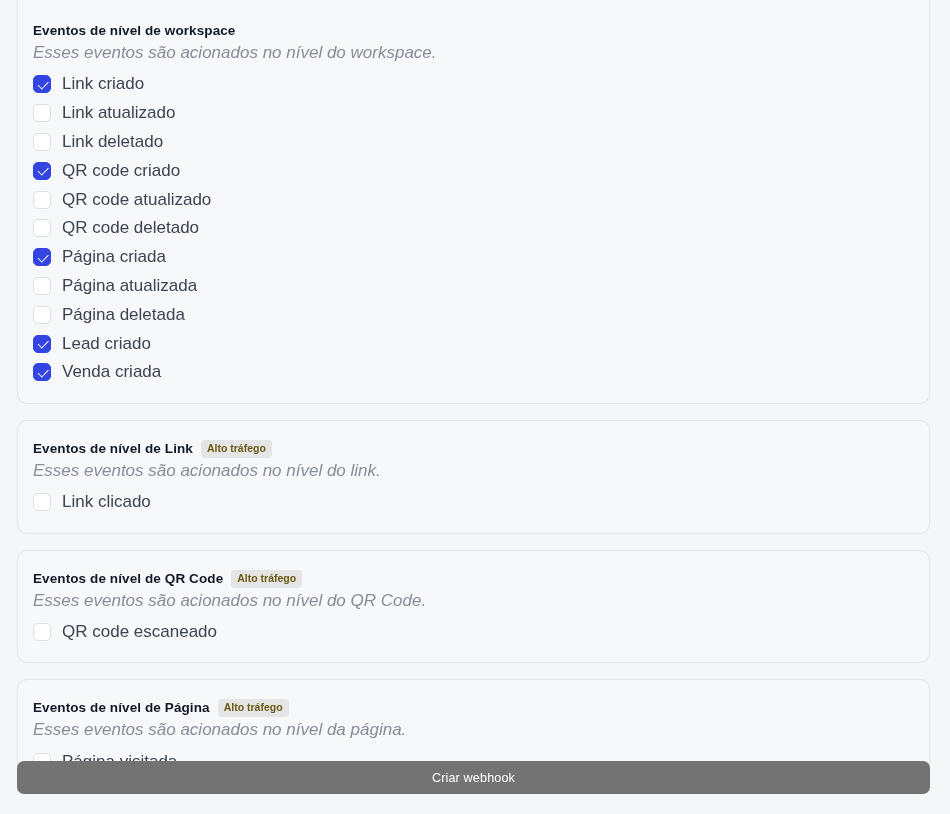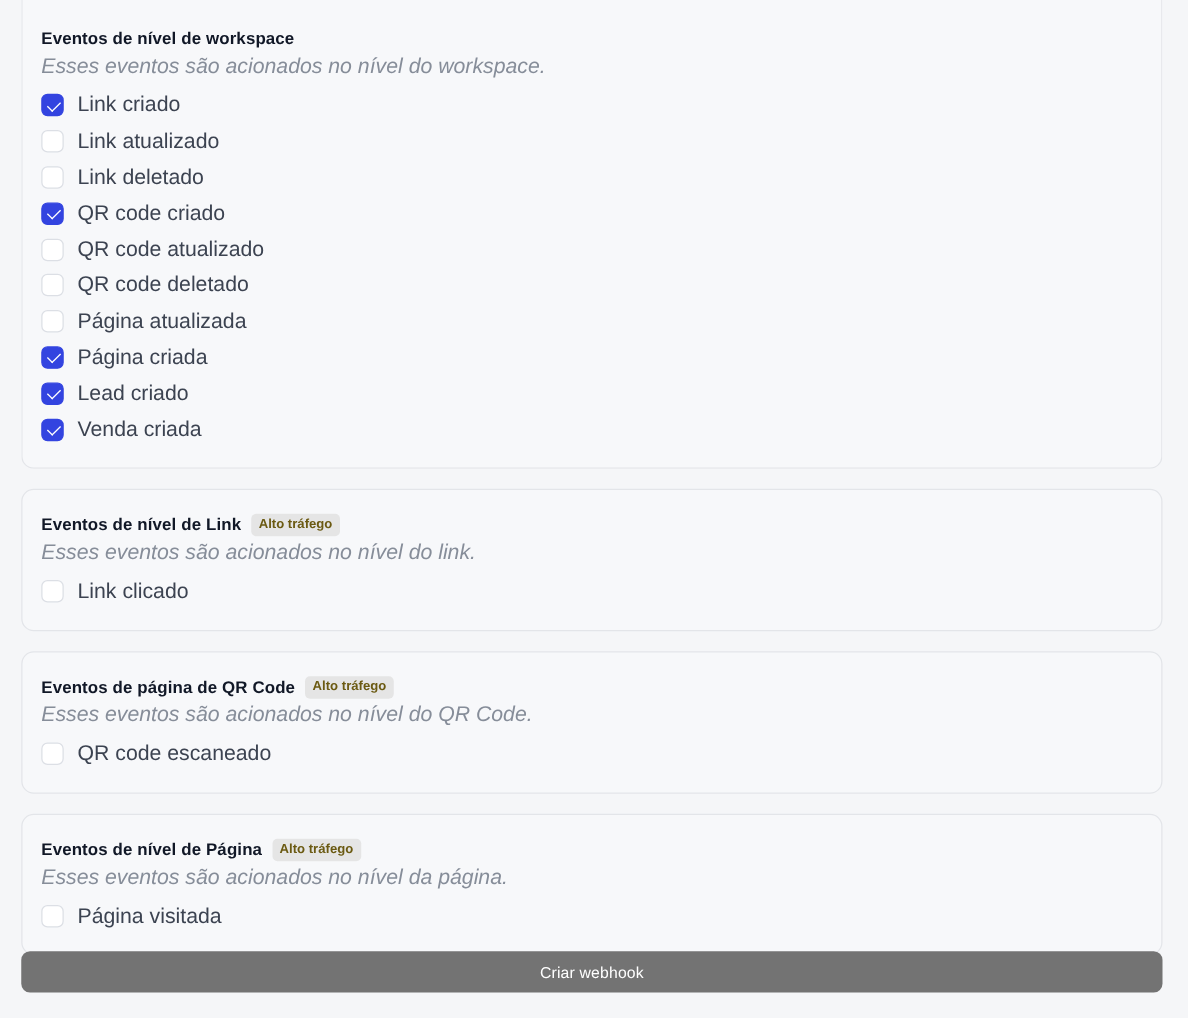--- a/index.html
+++ b/index.html
@@ -191,26 +191,30 @@
           </label>
           <label class="option">
             <span class="cb"></span>
             <span class="option-label">QR code atualizado</span>
           </label>
           <label class="option">
             <span class="cb"></span>
             <span class="option-label">QR code deletado</span>
           </label>
           <label class="option">
+            <span class="cb on"></span>
+            <span class="option-label">Página criada</span>
+          </label>
+          <label class="option">
             <span class="cb"></span>
             <span class="option-label">Página atualizada</span>
           </label>
           <label class="option">
-            <span class="cb on"></span>
-            <span class="option-label">Página criada</span>
+            <span class="cb"></span>
+            <span class="option-label">Página deletada</span>
           </label>
           <label class="option">
             <span class="cb on"></span>
             <span class="option-label">Lead criado</span>
           </label>
           <label class="option">
             <span class="cb on"></span>
             <span class="option-label">Venda criada</span>
           </label>
         </div>
@@ -226,21 +230,21 @@
         <div class="options">
           <label class="option">
             <span class="cb"></span>
             <span class="option-label">Link clicado</span>
           </label>
         </div>
       </div>
       <div class="card">
         <div class="card-head">
           <div class="card-title-row">
-            <div class="card-title">Eventos de página de QR Code</div>
+            <div class="card-title">Eventos de nível de QR Code</div>
             <span class="badge">Alto tráfego</span>
           </div>
           <div class="card-desc">Esses eventos são acionados no nível do QR Code.</div>
         </div>
         <div class="options">
           <label class="option">
             <span class="cb"></span>
             <span class="option-label">QR code escaneado</span>
           </label>
         </div>

